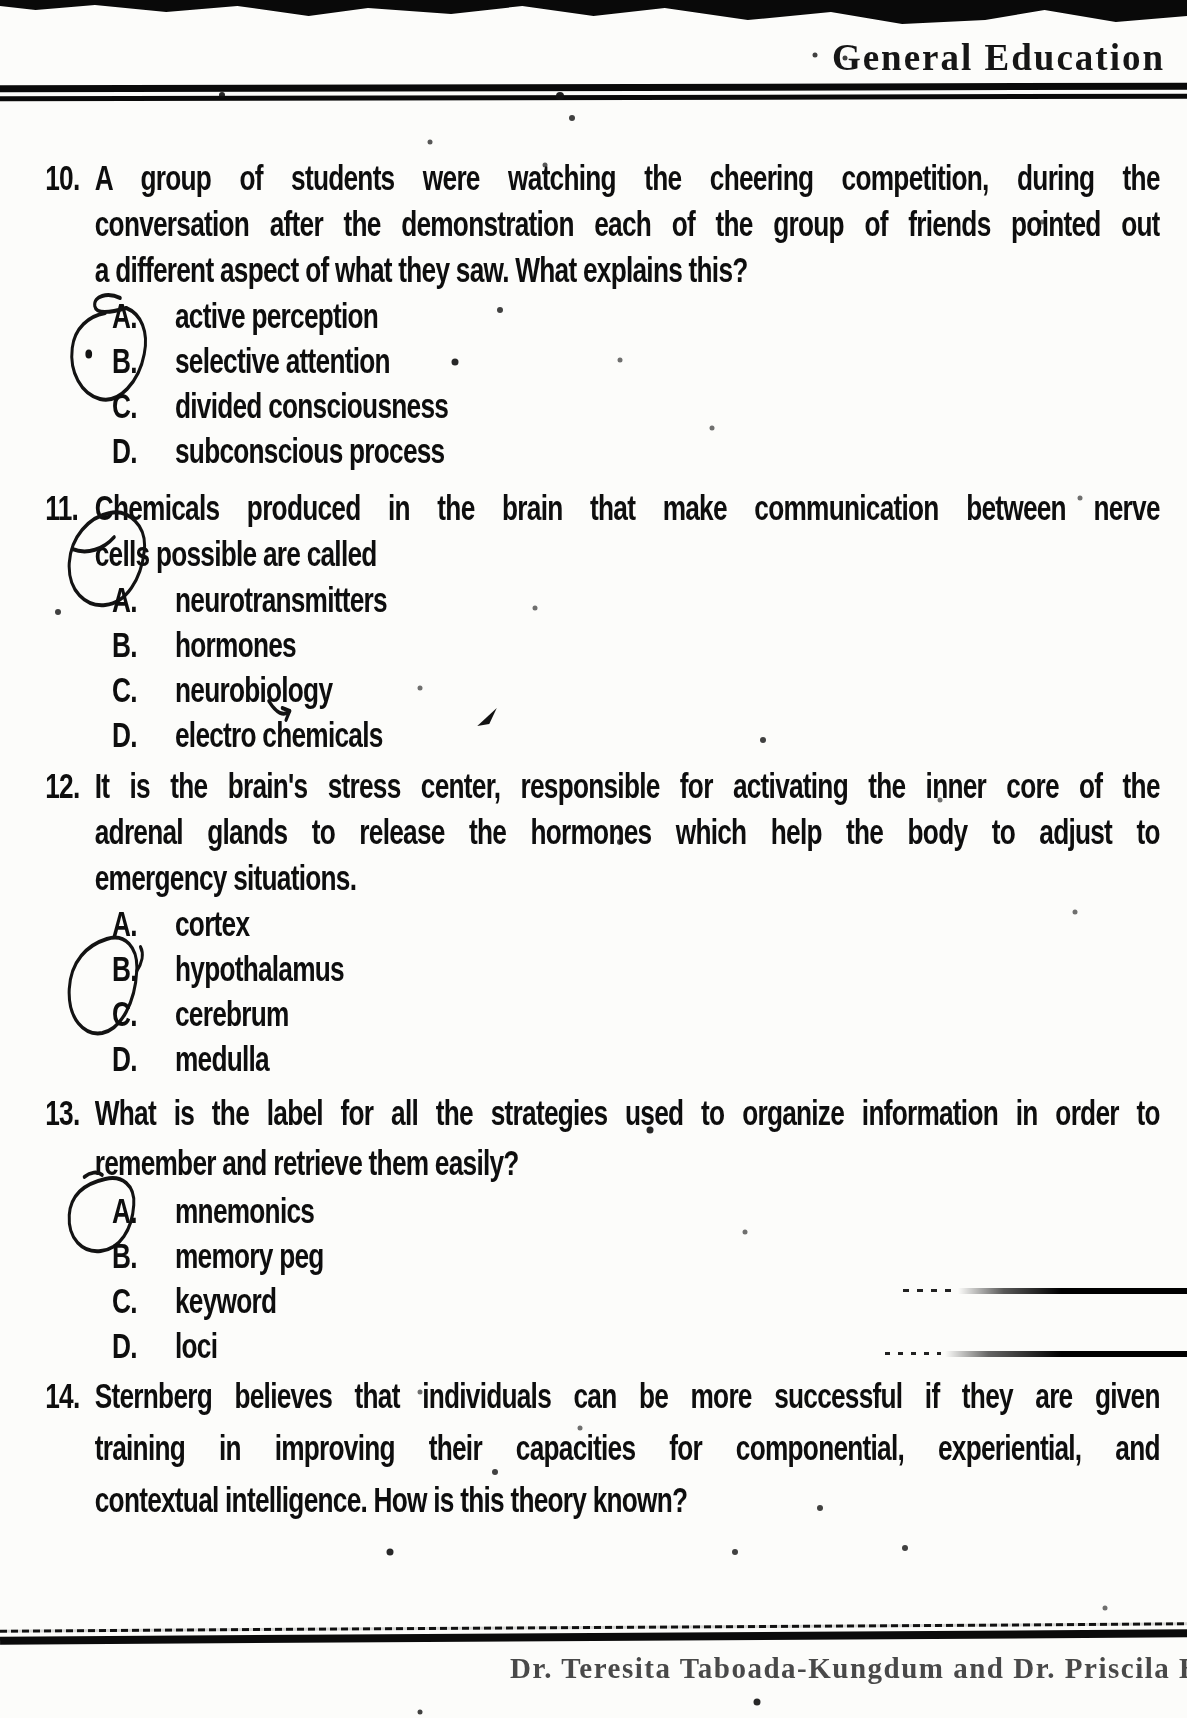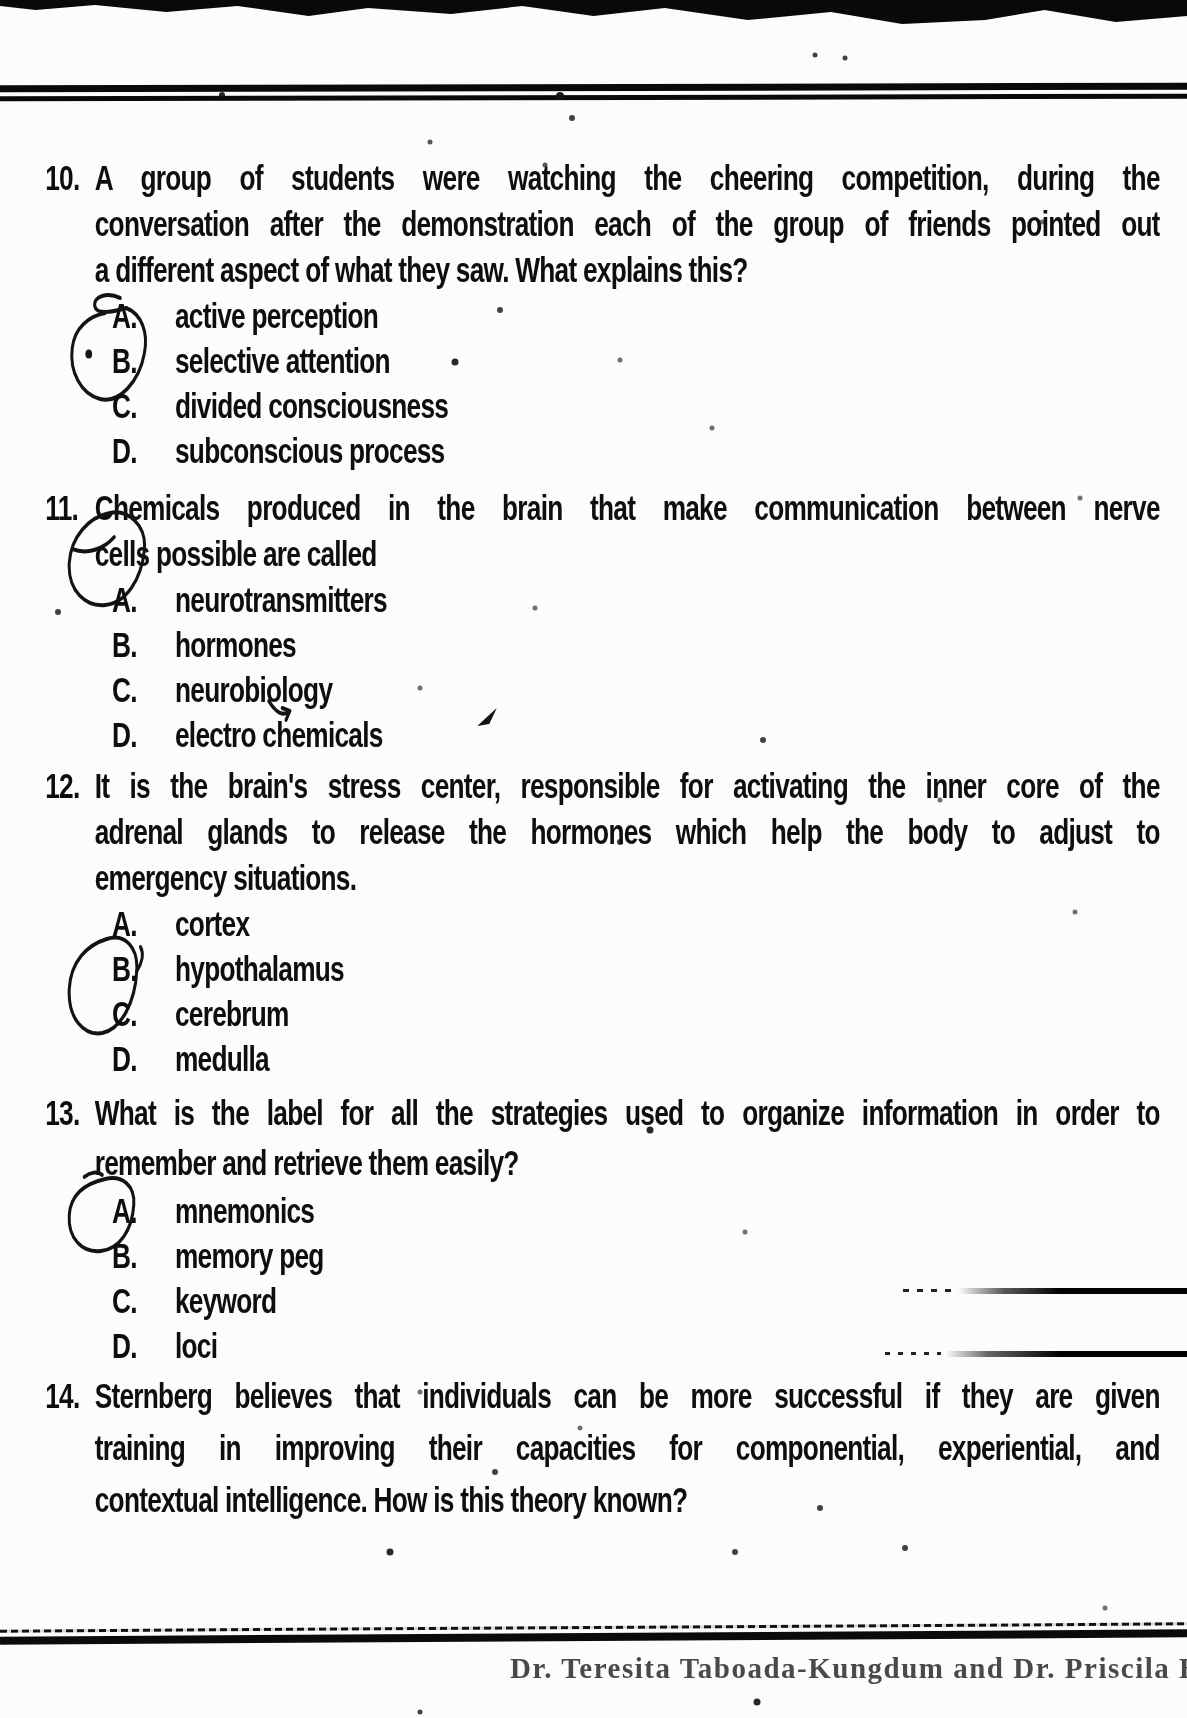--- a/index.html
+++ b/index.html
@@ -63,20 +63,21 @@
   .dash2::before{content:"";position:absolute;left:-60px;top:1px;width:56px;height:3px;
     background:repeating-linear-gradient(to right,#222 0 5px,transparent 5px 13px);}
 </style>
 </head>
 <body>
 
 <div class="page">
 
   <div class="torn"></div>
 
+  <div class="header-title">General Education</div>
 
   <div class="rule-top">
     <div class="b1"></div>
       <div class="gap"></div>
       <div class="b2"></div>
   </div>
 
   <main class="content">
 
     <div class="q" style="top:155px">

